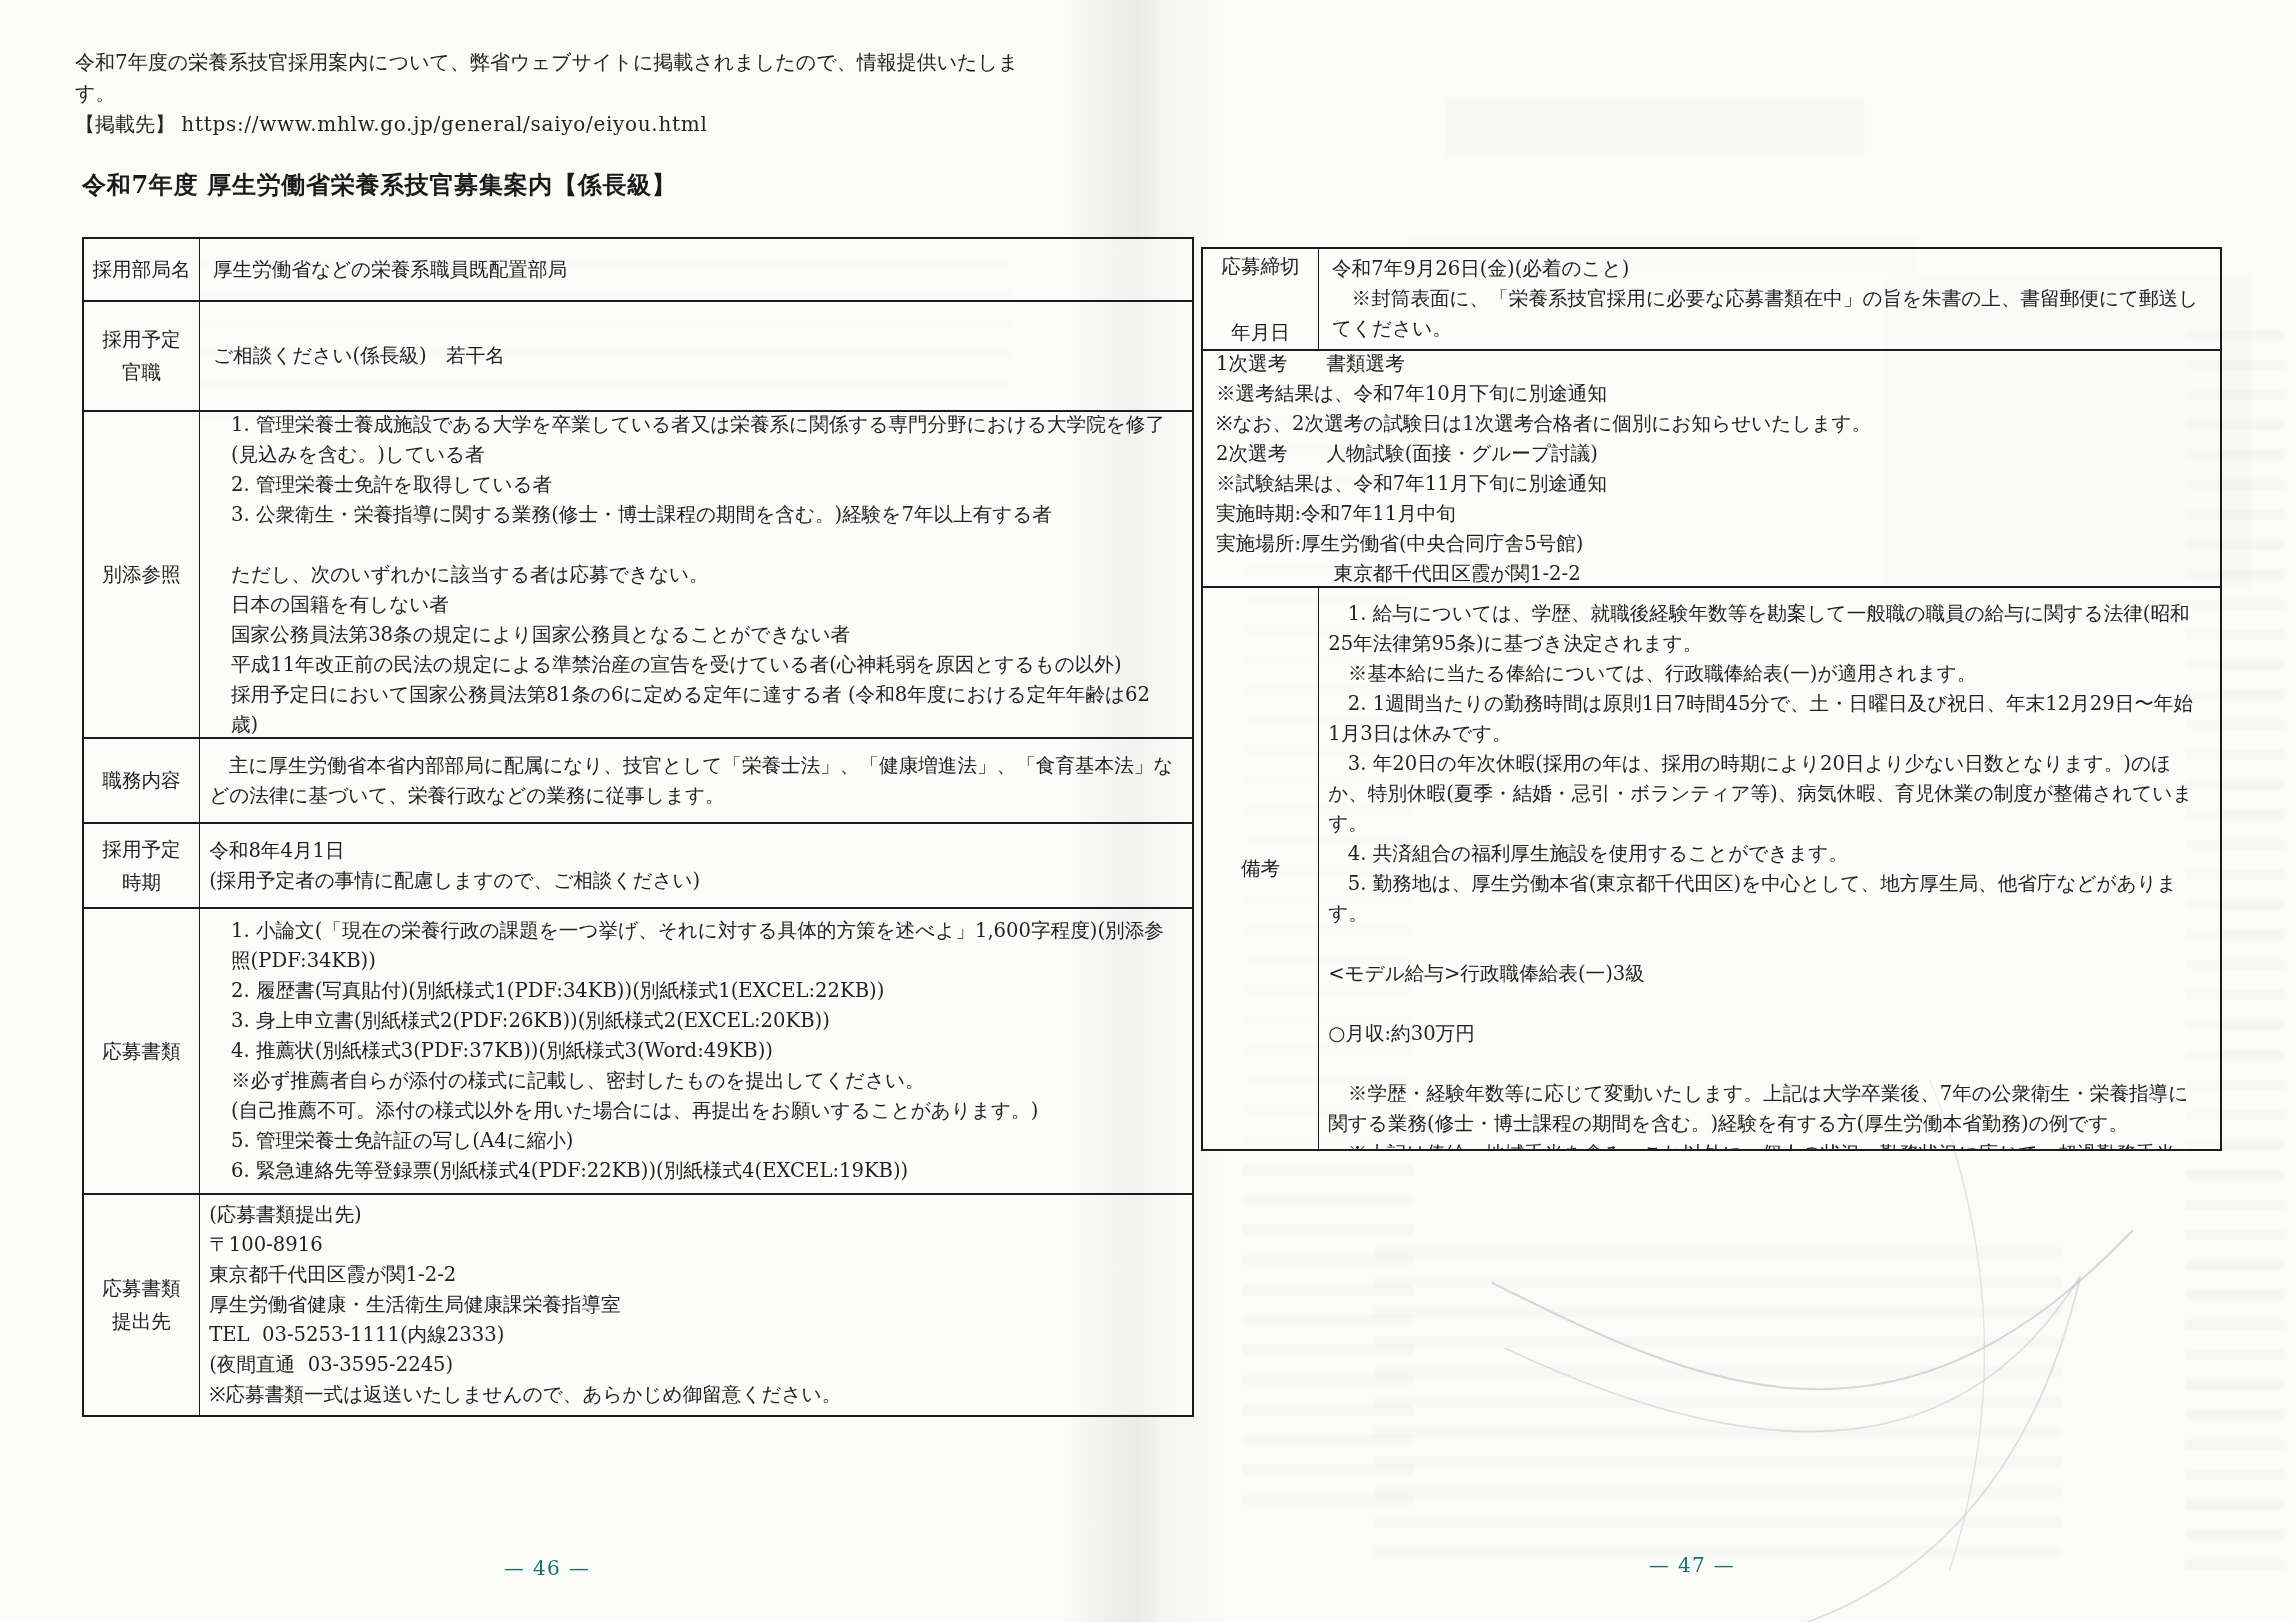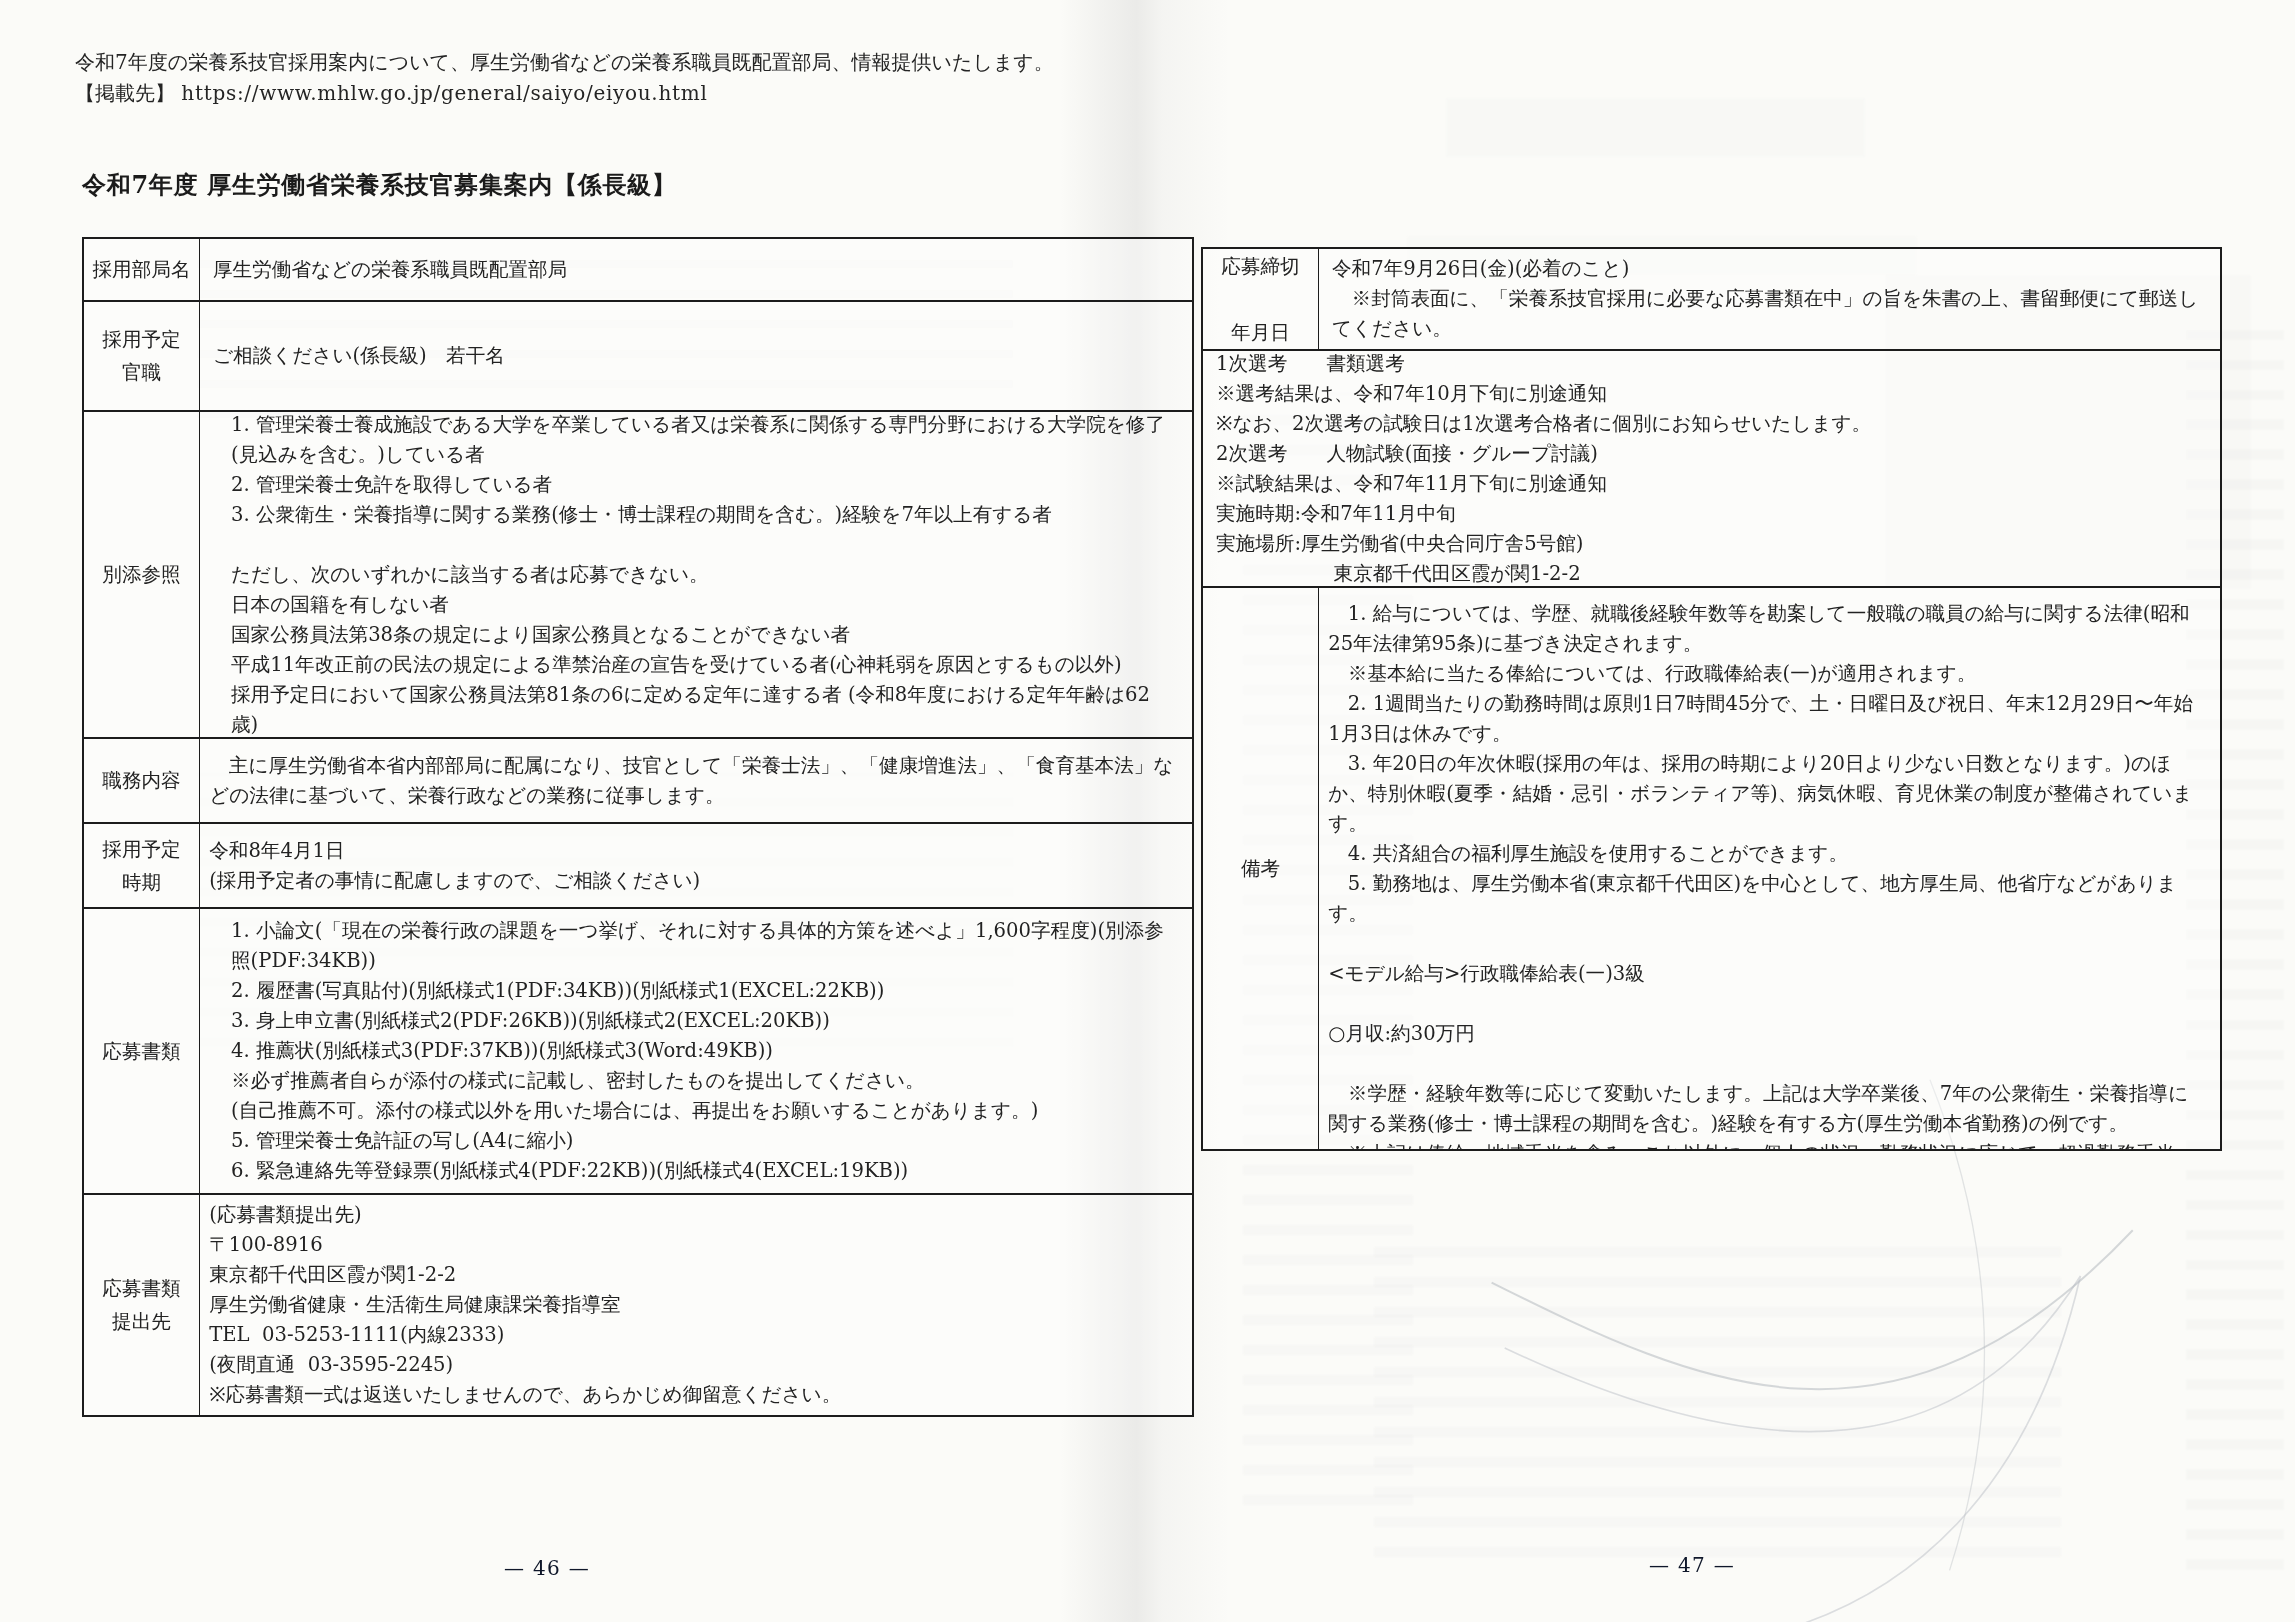--- a/index.html
+++ b/index.html
@@ -43,21 +43,21 @@
   .t-content{
     flex:1;display:flex;flex-direction:column;justify-content:center;
     font-size:19.6px;line-height:30px;white-space:pre-wrap;
     color:#222;box-sizing:border-box;padding:9.2px 17px 9.2px 18.3px;
     overflow:hidden;
   }
   .pad48{padding-left:31px;}
   .pad20{padding-left:13px;}
   .pad14{padding-left:9.2px;}
 
-  .page-number{position:absolute;font-size:20px;color:#0f172a;letter-spacing:1.3px;}
+  .page-number{position:absolute;font-size:20px;color:#0f766e;letter-spacing:1.3px;}
   #page-number-left{left:504px;top:1556px;}
   #page-number-right{left:1649px;top:1553px;}
 
   
   .ghost{
     position:absolute;pointer-events:none;filter:blur(1px);
     background:repeating-linear-gradient(0deg, rgba(95,102,115,0.55) 0 10.5px, rgba(0,0,0,0) 10.5px 30px);
   }
   .ghost-block{
     position:absolute;pointer-events:none;filter:blur(1.3px);
@@ -81,21 +81,21 @@
 
 <svg class="overlay" width="2295" height="1623" viewBox="0 0 3508 2480">
   <path d="M 2280 1960 C 2600 2120, 2900 2260, 3260 1880" stroke="#aeb3ba" stroke-width="3" fill="none" opacity="0.5"></path>
   <path d="M 2300 2060 C 2700 2250, 3000 2240, 3180 1950 C 3100 2300, 2900 2430, 2760 2480" stroke="#b4b9c0" stroke-width="2.5" fill="none" opacity="0.45"></path>
   <path d="M 2950 1650 C 3050 1900, 3060 2150, 2980 2400" stroke="#b8bdc4" stroke-width="2" fill="none" opacity="0.4"></path>
 </svg>
 
 <div class="page" id="page-left">
 
   <div class="intro">
-    <div>令和7年度の栄養系技官採用案内について、厚生労働省などの栄養系職員既配置部局、情報提供いたします。</div>
+    <div>令和7年度の栄養系技官採用案内について、弊省ウェブサイトに掲載されましたので、情報提供いたします。</div>
     <div><span>【掲載先】</span> <span class="url">https://www.mhlw.go.jp/general/saiyo/eiyou.html</span></div>
   </div>
 
   <div class="doc-title">令和7年度 厚生労働省栄養系技官募集案内【係長級】</div>
 
   <div class="t" id="table-left">
     <div class="t-row" style="height:61px">
       <div class="t-label">採用部局名</div>
       <div class="t-content pad20">厚生労働省などの栄養系職員既配置部局</div>
     </div>

